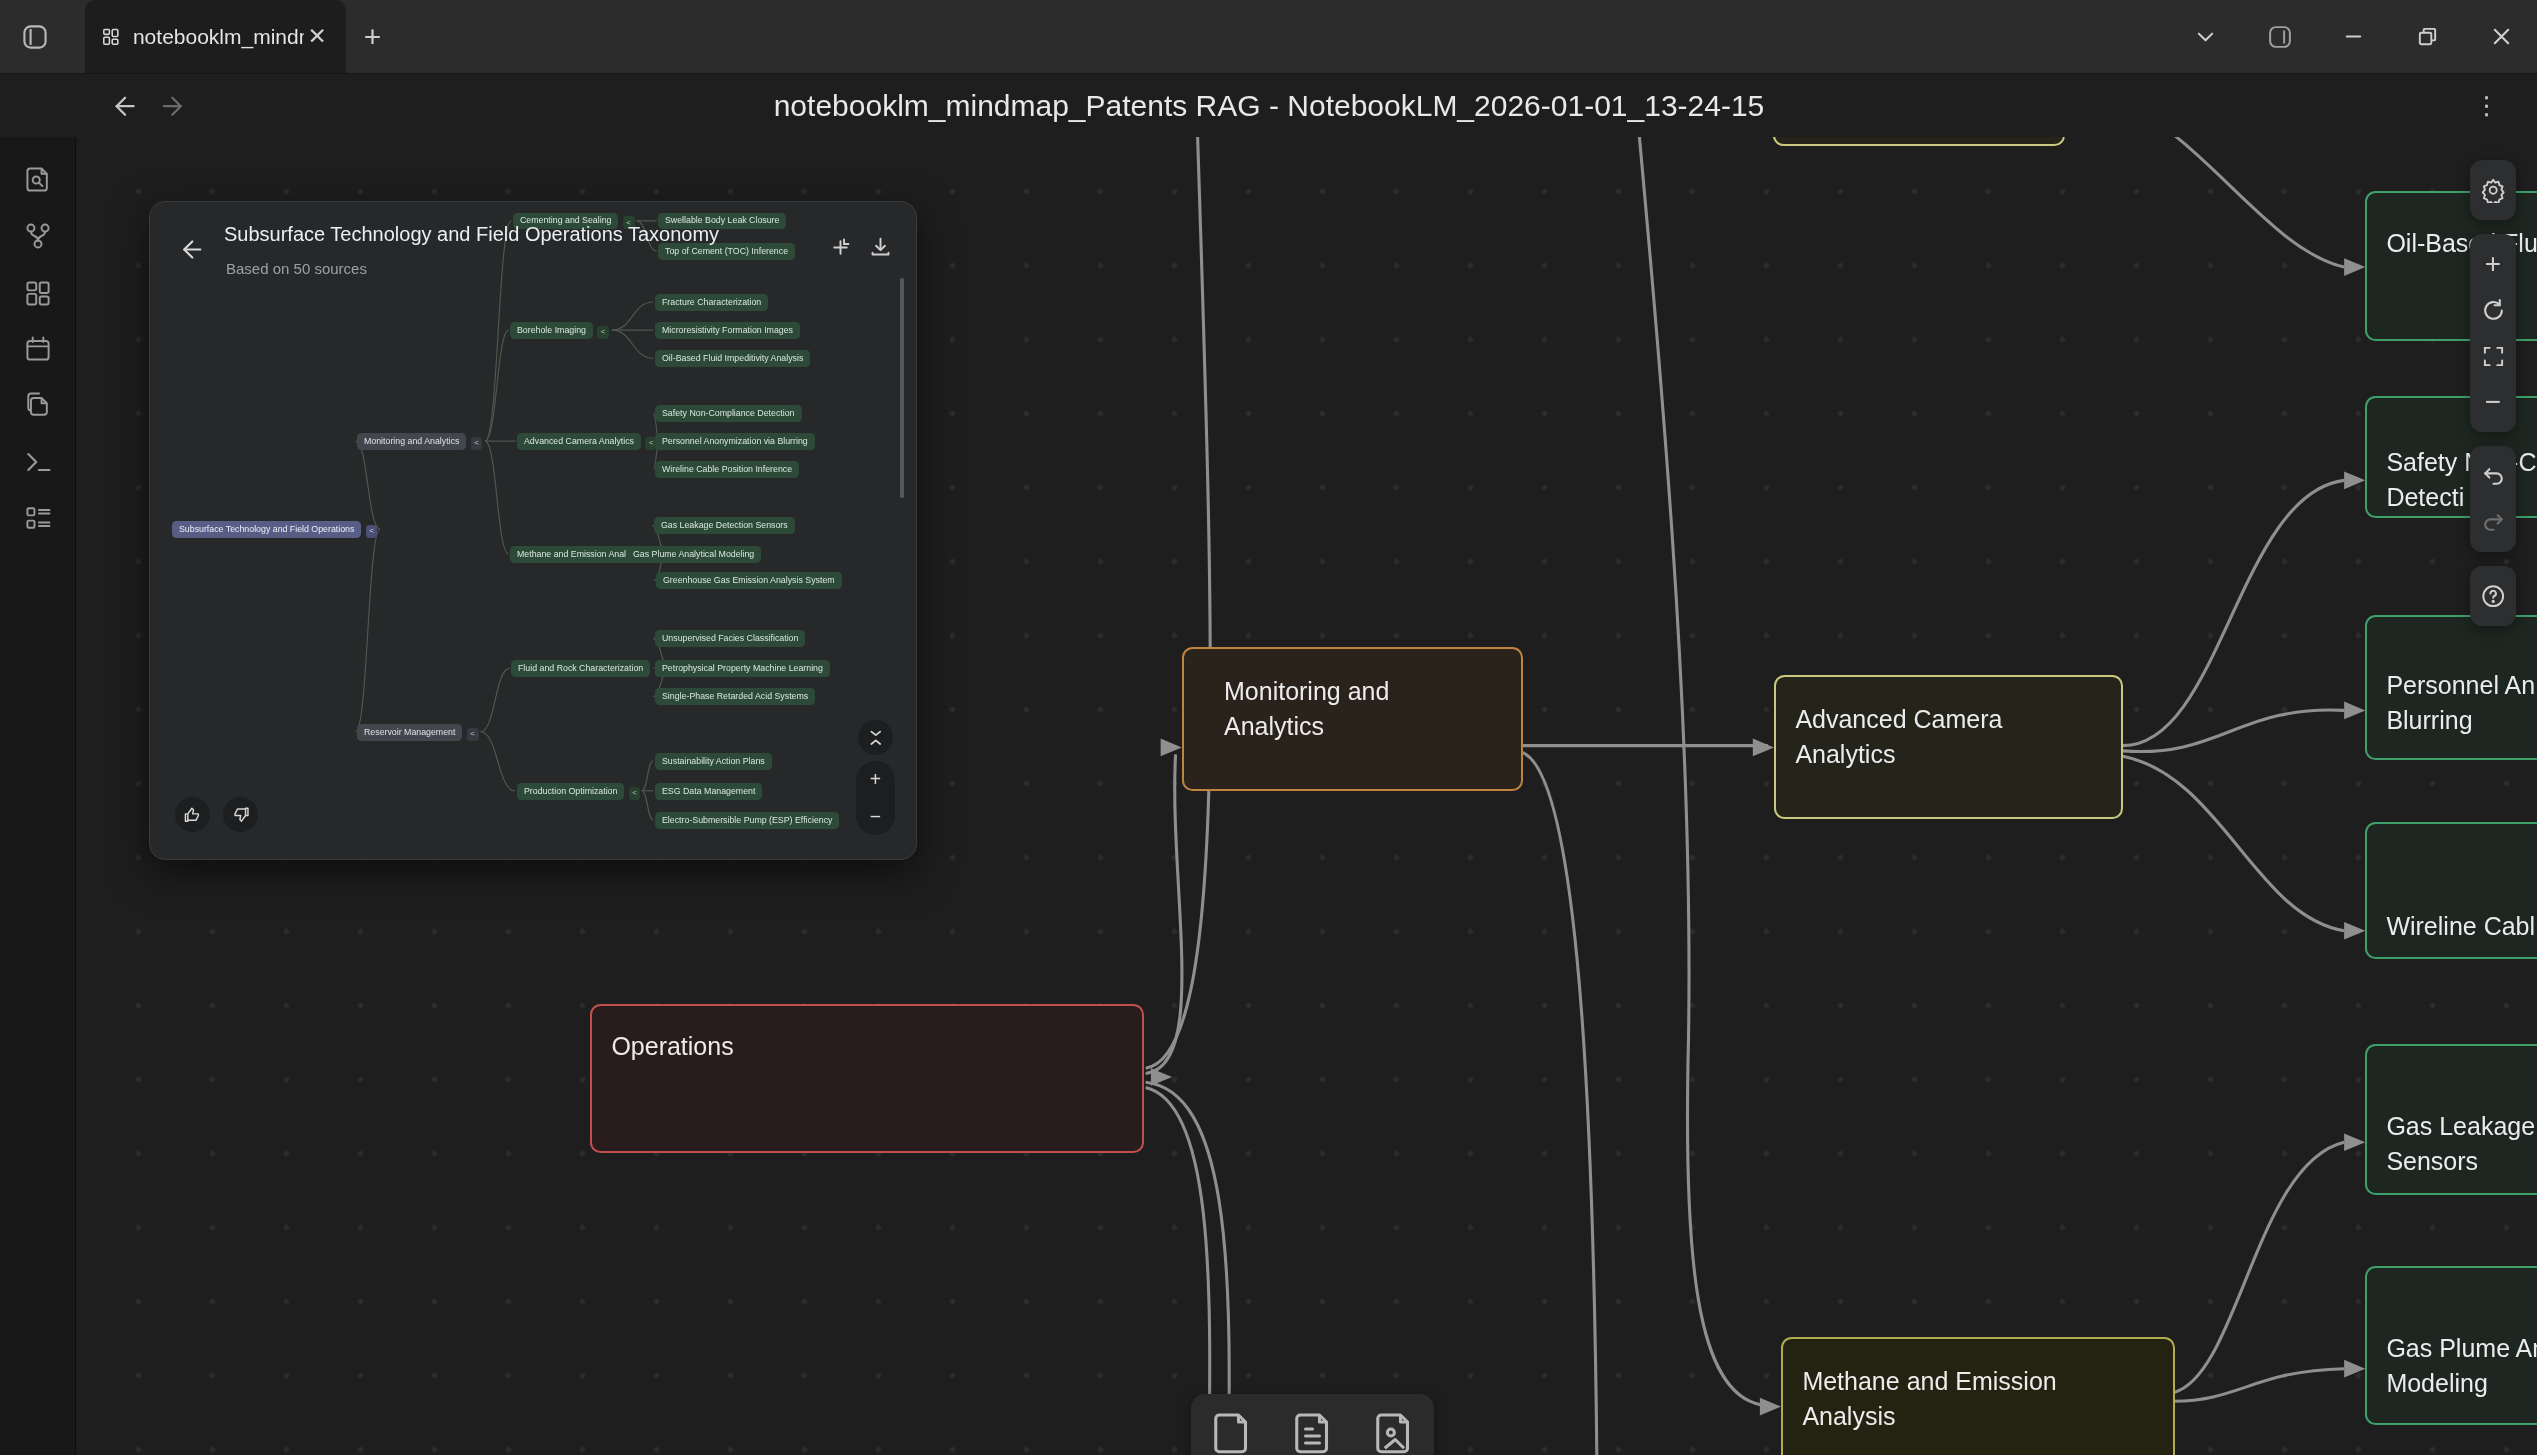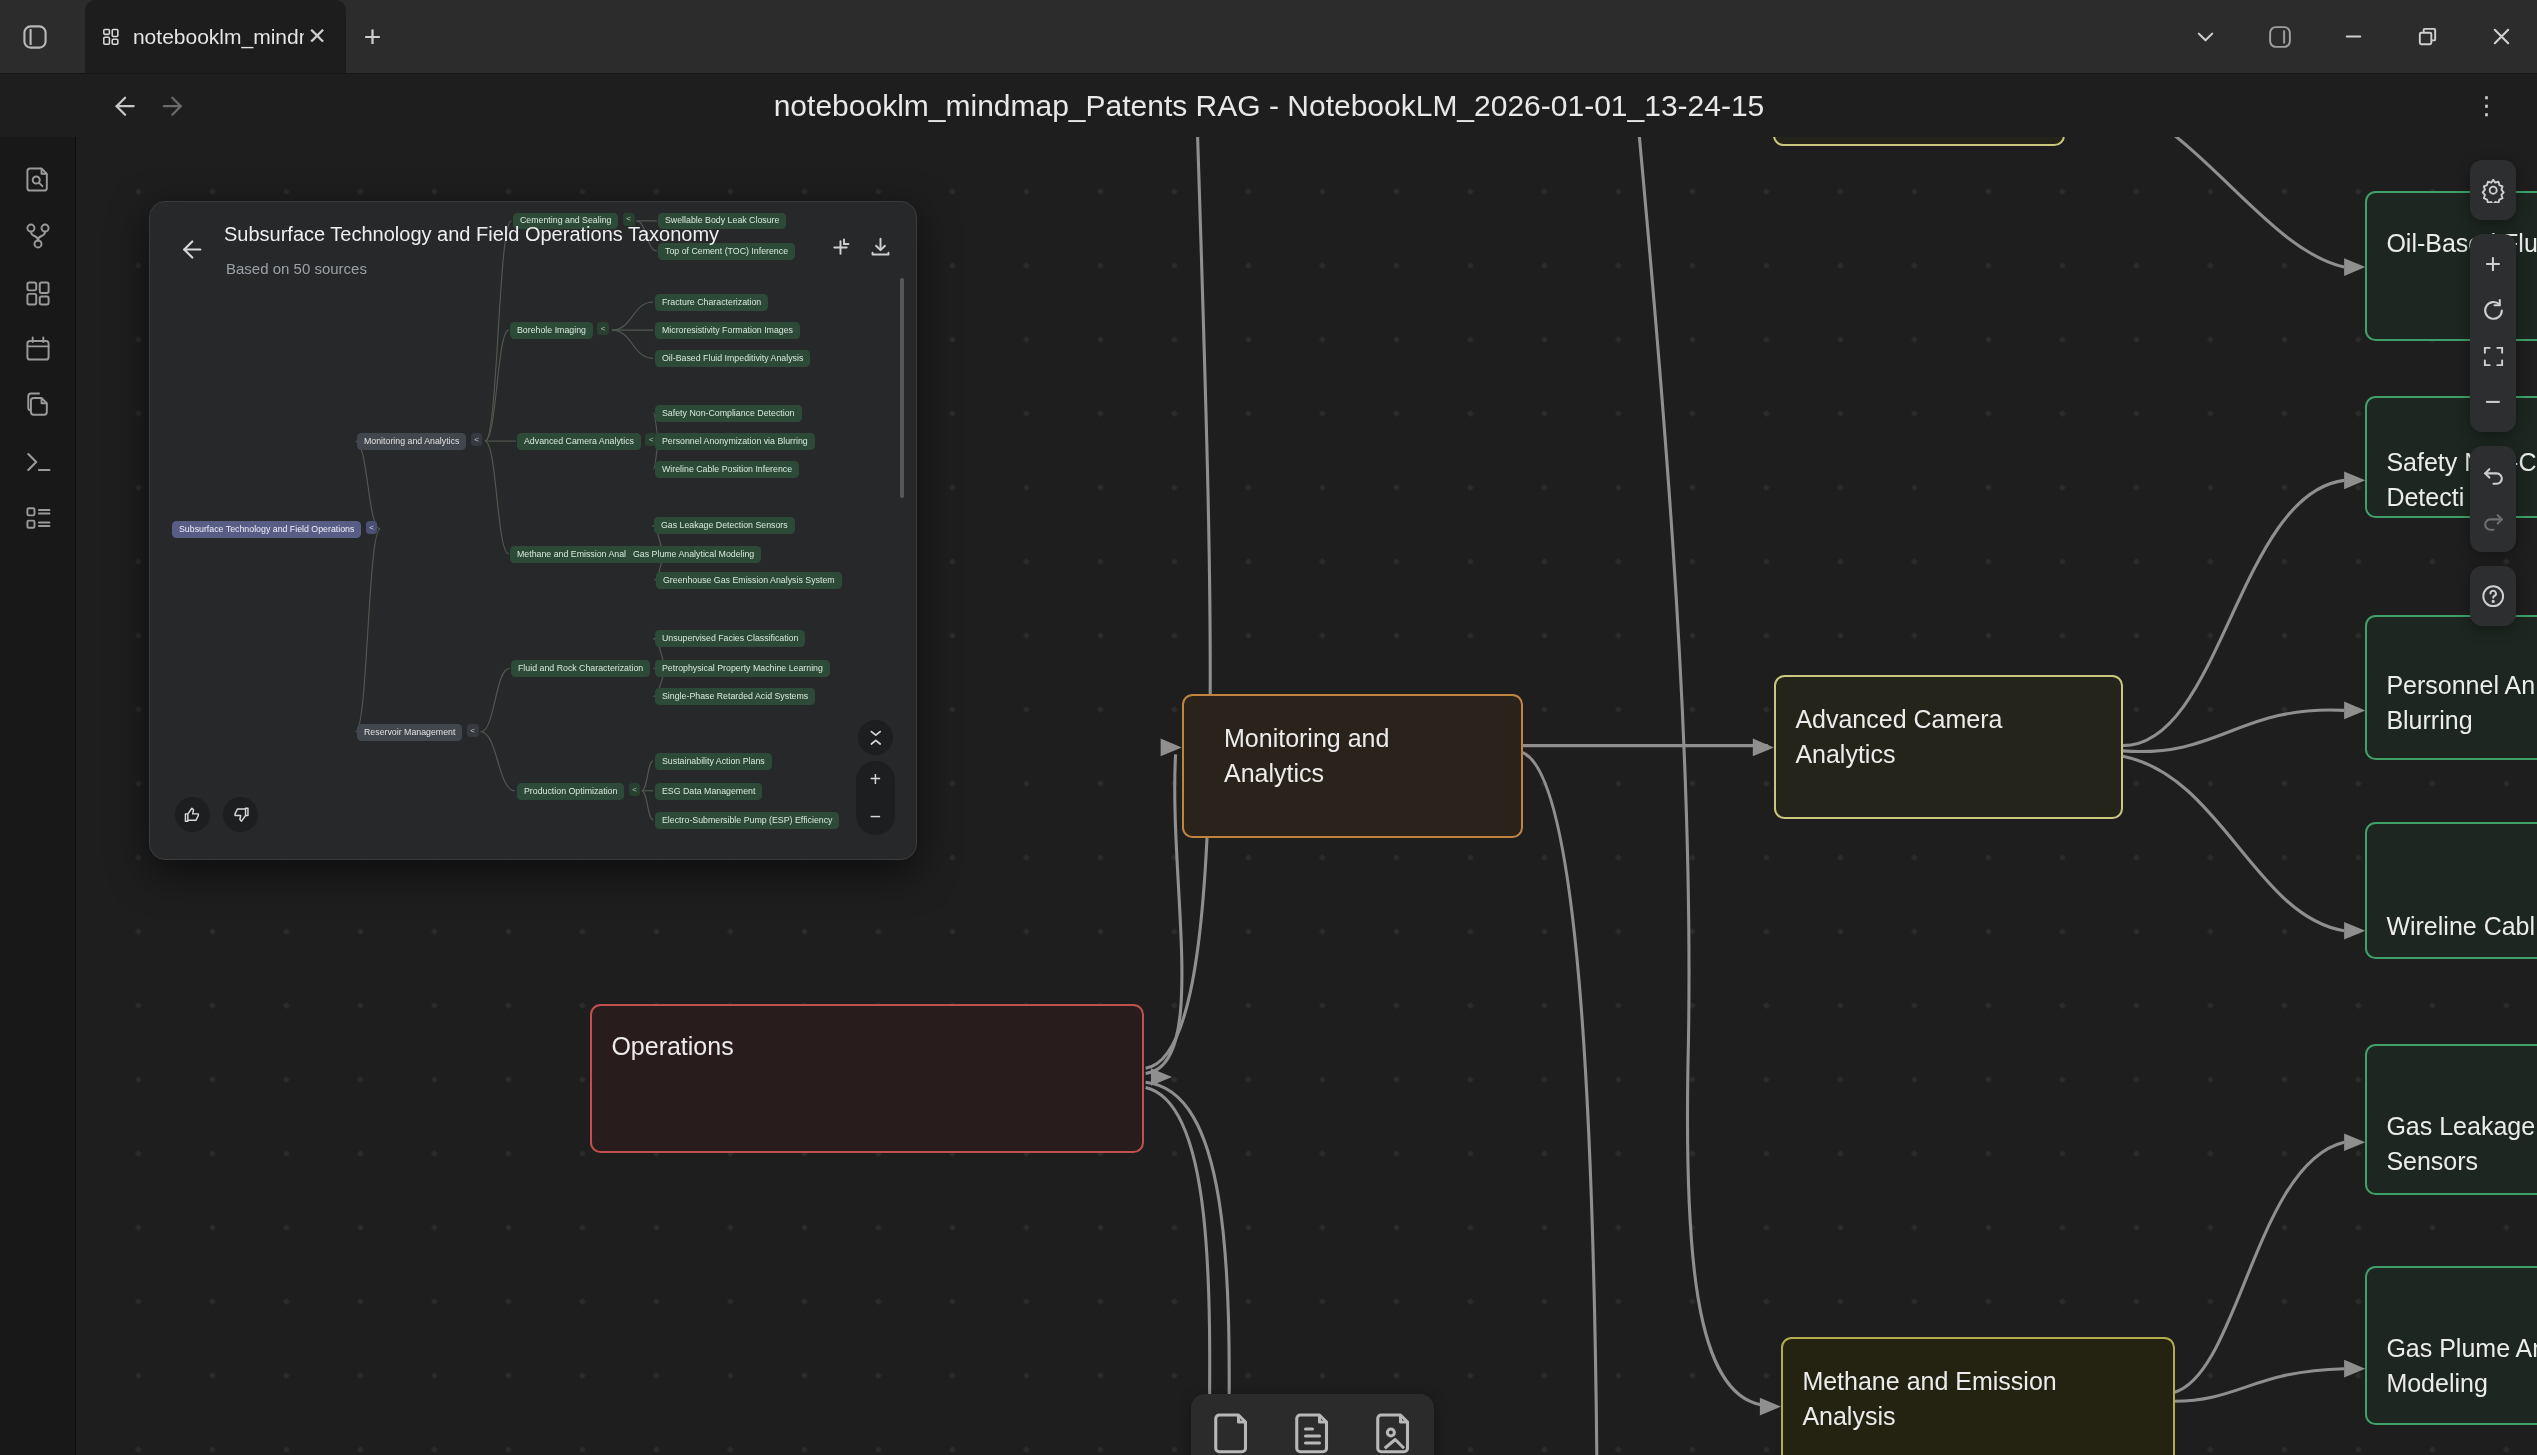--- a/index.html
+++ b/index.html
@@ -65,21 +65,21 @@
     border:0.9px solid #3a3b3d;border-radius:16px;z-index:10;box-shadow:0 12.3px 39px rgba(0,0,0,.55);overflow:hidden;}
   #inset-header{position:absolute;left:0;top:0;right:0;height:88px;z-index:5;pointer-events:none;}
   #inset-back{position:absolute;left:23px;top:30px;width:35px;height:35px;display:flex;align-items:center;
     justify-content:center;pointer-events:auto;}
   #inset-title{position:absolute;left:74px;top:21px;font-size:20px;color:#eceef0;white-space:nowrap;}
   #inset-sub{position:absolute;left:76px;top:58px;font-size:15px;color:#9aa0a6;}
   .inset-hbtn{position:absolute;top:28px;width:35px;height:35px;display:flex;align-items:center;
     justify-content:center;pointer-events:auto;}
   #mini-wrap{position:absolute;left:0;top:0;right:0;bottom:0;z-index:1;}
   #mini-edges{position:absolute;left:0;top:0;width:766px;height:657px;}
-  .mini-node{position:absolute;display:flex;align-items:flex-start;gap:4.4px;white-space:nowrap;z-index:2;border-radius:8px;}
+  .mini-node{position:absolute;display:flex;align-items:flex-end;gap:4.4px;white-space:nowrap;z-index:2;border-radius:8px;}
   .mini-label{font-size:8.8px;padding:3.5px 7px;border-radius:4.4px;line-height:9.7px;}
   .mm-green .mini-label{background:#2d4a39;color:#d9e8dd;}
   .mm-gray .mini-label{background:#42464d;color:#e2e2e2;}
   .mm-purple .mini-label{background:#585d85;color:#eef0fa;}
   .mini-chip{font-size:8px;padding:2.6px 3.5px;border-radius:3.5px;line-height:8px;}
   .mm-green .mini-chip{background:#27402f;color:#b9ccbd;}
   .mm-gray .mini-chip{background:#36393f;color:#c9c9c9;}
   .mm-purple .mini-chip{background:#4a4f73;color:#d7daee;}
   #inset-scroll{position:absolute;right:12.3px;top:76px;width:3.5px;height:220px;background:#55585b;border-radius:1.8px;z-index:4;}
   .fbtn{position:absolute;width:35px;height:35px;border-radius:50%;background:#1d1e1f;display:flex;
@@ -116,21 +116,21 @@
     <path d="M2684 303 L2660 293 L2660 313 Z"></path>
     <path d="M2684 545 L2660 535 L2660 555 Z"></path>
     <path d="M2684 806 L2660 796 L2660 816 Z"></path>
     <path d="M2684 1056 L2660 1046 L2660 1066 Z"></path>
     <path d="M2684 1296 L2660 1286 L2660 1306 Z"></path>
     <path d="M2684 1553 L2660 1543 L2660 1563 Z"></path>
     <path d="M1330 1222 L1306 1212 L1306 1232 Z"></path>
   </g>
 </svg>
 
-<div class="bignode n-orange" style="left:1182px;top:694px;width:341px;height:144px;padding-left:40px;">
+<div class="bignode n-orange" style="left:1182px;top:647px;width:341px;height:144px;padding-left:40px;">
   <div>Monitoring and</div>
   <div>Analytics</div>
 </div>
 <div class="bignode n-yellow" style="left:1774px;top:675px;width:349px;height:144px;">
   <div>Advanced Camera</div>
   <div>Analytics</div>
 </div>
 <div class="bignode n-red" style="left:590px;top:1004px;width:554px;height:149px;padding-top:23px;">
   <div>Operations</div>
 </div>

